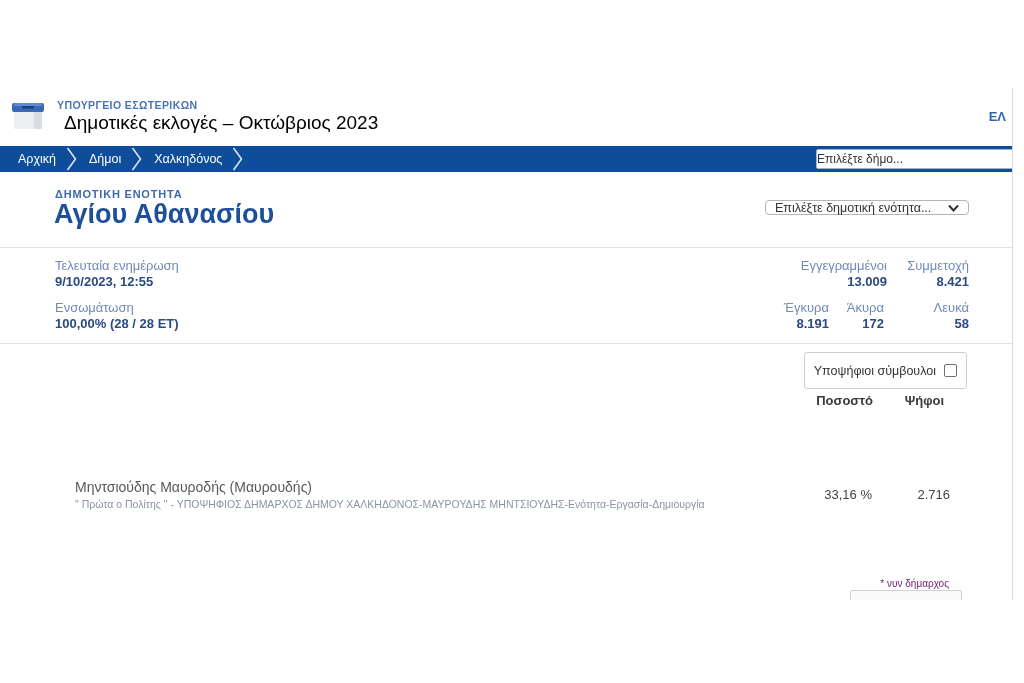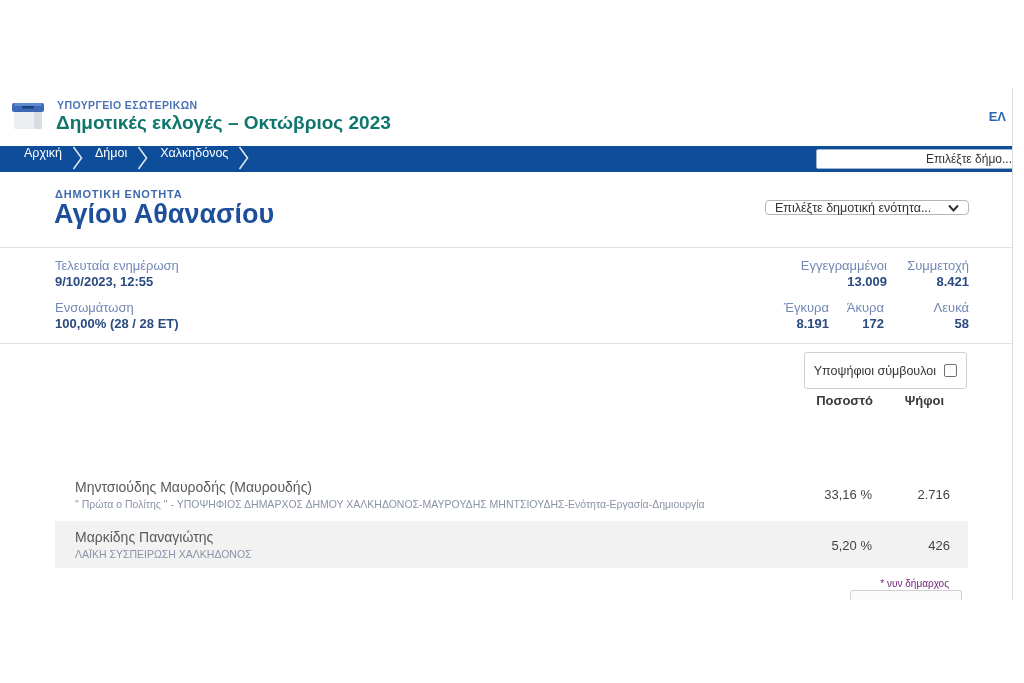--- a/index.html
+++ b/index.html
@@ -6,31 +6,31 @@
   html,body { width:1024px; height:683px; background:#fff;
     font-family:"Liberation Sans", sans-serif; }
   .viewport { position:relative; width:1024px; height:683px; background:#fff; overflow:hidden; }
   .page { position:absolute; top:88px; left:0; width:1013px; height:512px;
     background:#fff; border-right:1px solid #dcdcdc; overflow:hidden; }
 
   
   .logo { position:absolute; left:10px; top:9px; width:36px; height:38px; }
   .ministry { position:absolute; left:57px; top:11px; font-size:10.5px; font-weight:bold;
     letter-spacing:.4px; color:#4a72b5; }
-  .site-title { position:absolute; left:56px; top:24px; font-size:19px; font-weight:bold; color:#0f766e; }
+  .site-title { position:absolute; left:64px; top:24px; font-size:19px; font-weight:normal; color:#000000; }
   .lang { position:absolute; right:6px; top:21px; font-size:13px; font-weight:bold; color:#2d66b0; cursor:pointer; }
 
   
   .crumbbar { position:absolute; left:0; top:58px; width:1013px; height:26px; background:#0e4d99;
-    display:flex; align-items:flex-start; padding-left:24px; }
+    display:flex; align-items:center; padding-left:18px; }
   .crumb { color:#fff; font-size:12.5px; margin-right:10px; cursor:pointer; white-space:nowrap; }
   .crumb-sep { margin-right:12px; display:flex; align-items:center; }
   .dhmo-select { position:absolute; left:816px; top:61px; width:197px; height:20px; background:#fff;
     border:1px solid #9fb4cf; border-radius:2px; font-size:12px; color:#333;
-    display:flex; align-items:center; justify-content:flex-end; cursor:pointer; }
+    display:flex; align-items:center; justify-content:flex-start; cursor:pointer; }
 
   
   .sec-label { position:absolute; left:55px; top:100px; font-size:11px; font-weight:bold;
     letter-spacing:.8px; color:#3e68ac; }
   .sec-title { position:absolute; left:54px; top:111px; font-size:27px; font-weight:600; color:#1d4f9a; }
   .unit-select { position:absolute; left:765px; top:112px; width:204px; height:15px; background:#fff;
     border:1px solid #b5b5b5; border-radius:4px; font-size:12.5px; color:#333;
     display:flex; align-items:center; padding:0 9px; cursor:pointer; }
   .unit-select .txt { flex:1; }
 
@@ -143,24 +143,18 @@
 
     <div class="col-head" style="right:139px;">Ποσοστό</div>
     <div class="col-head" style="right:68px;">Ψήφοι</div>
 
     <div class="row" style="top:381px; height:50px;">
       <div class="cand-name">Μηντσιούδης Μαυροδής (Μαυρουδής)</div>
       <div class="cand-party">" Πρώτα ο Πολίτης " - ΥΠΟΨΗΦΙΟΣ ΔΗΜΑΡΧΟΣ ΔΗΜΟΥ ΧΑΛΚΗΔΟΝΟΣ-ΜΑΥΡΟΥΔΗΣ ΜΗΝΤΣΙΟΥΔΗΣ-Ενότητα-Εργασία-Δημιουργία</div>
       <div class="cell pct">33,16 %</div>
       <div class="cell votes">2.716</div>
     </div>
-    <div class="row shade" style="top:433px; height:47px;">
-      <div class="cand-name">Μαρκίδης Παναγιώτης</div>
-      <div class="cand-party">ΛΑΪΚΗ ΣΥΣΠΕΙΡΩΣΗ ΧΑΛΚΗΔΟΝΟΣ</div>
-      <div class="cell pct">5,20 %</div>
-      <div class="cell votes">426</div>
-    </div>
 
     <div class="cutbox"></div>
     <div class="footnote">* νυν δήμαρχος</div>
 
   </div>
 </div>
 
 </body></html>

